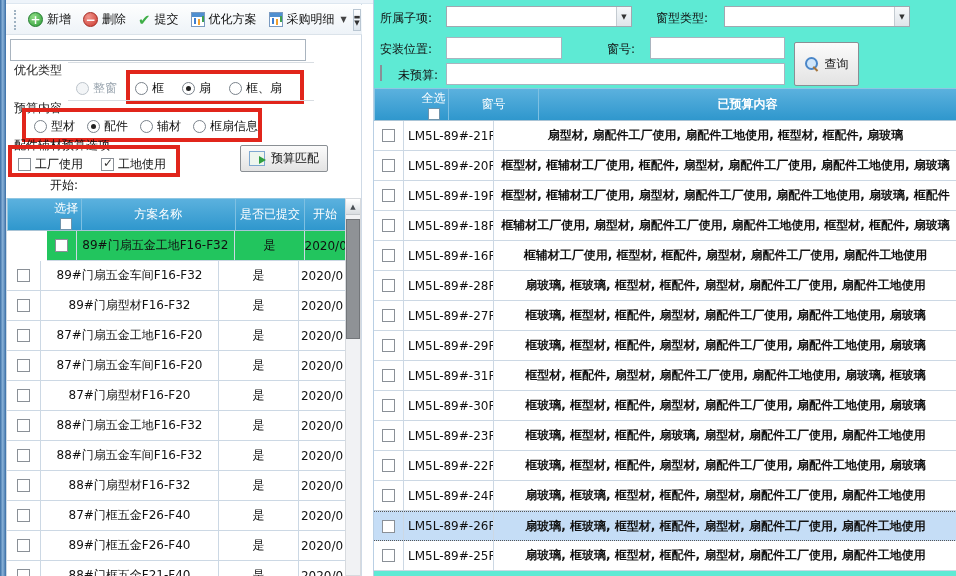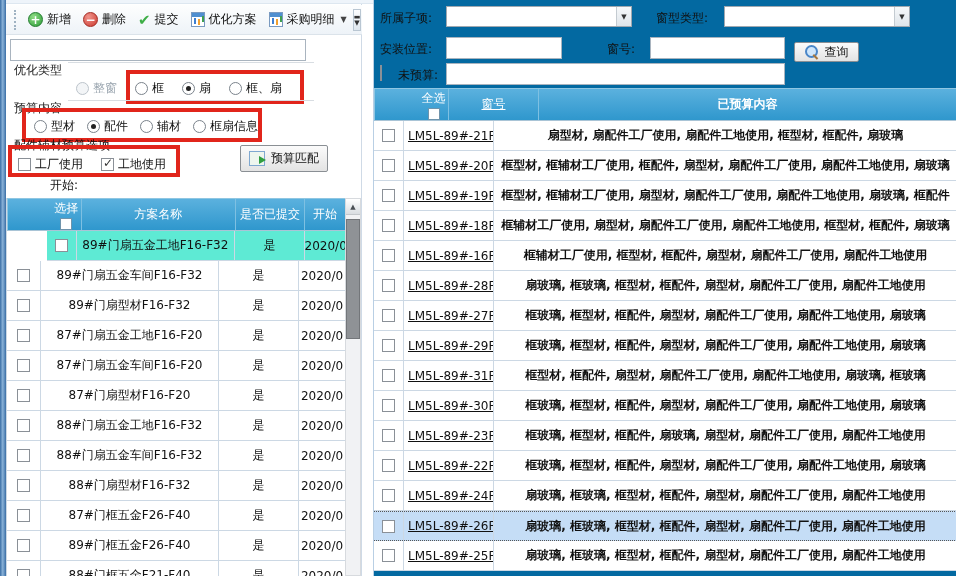--- a/index.html
+++ b/index.html
@@ -53,43 +53,43 @@
   .combo { height:21px; border:1px solid #a0a8b0; background:#fff; display:flex; align-items:center; }
   .combo .val { flex:1; padding:0 4px; white-space:nowrap; overflow:hidden; }
   .combo .btn { width:15px; height:100%; border-left:1px solid #c4cbd1; background:linear-gradient(#f6f8fa,#dfe5ea); font-size:7px; color:#333; display:flex; align-items:center; justify-content:center; }
 
   
   .thead { display:flex; background:linear-gradient(#5bb1de,#2f97cd); color:#fff; height:33px; border:1px solid #8fc6e2; border-bottom:1px solid #a9c4d6;padding-left:44px; }
   .th { display:flex; flex-direction:column; align-items:center; justify-content:center; border-right:1px solid #7ec0e2; overflow:hidden; white-space:nowrap; }
   .cb-h { width:12px; height:12px; background:#fff; border:1px solid #6e94ac; margin-top:1px; }
   .lrow, .rrow { display:flex; height:30px; border-bottom:1px solid #ccd8e4; background:#fff; align-items:stretch; }
   .cell { display:flex; align-items:center; justify-content:center; border-right:1px solid #ccd8e4; overflow:hidden; white-space:nowrap; }
-  .lrow.selected { background:#5eead4;margin-left:40px; }
+  .lrow.selected { background:#22c55e;margin-left:40px; }
   .rrow.focused { background:#c5ddf6; border-top:1px dotted #555; border-bottom:1px dotted #555; }
 
   
   .lc0 { width:34px; } .lc1 { width:178px; } .lc2 { width:80px;font-family:Liberation Serif, serif; } .lc3 { width:46px; border-right:none; }
   .ltable { left:0; top:194px; width:340px; height:378px; overflow:hidden; border-left:1px solid #ccd8e4; }
 
   
   .vscroll { left:339px; top:194px; width:16px; height:378px; background:#f1f2f4; border:1px solid #d7dade; }
   .vs-up { width:14px; height:16px; background:linear-gradient(#ffffff,#d9dde1); border-bottom:1px solid #c3c7cb; font-size:7px; color:#4a4f54; display:flex; align-items:center; justify-content:center; }
   .vs-thumb { position:absolute; left:0; top:20px; width:14px; height:120px; background:#8f9296; border:1px solid #73767a; }
 
   
-  .right-panel { left:373px; top:0; width:583px; height:576px; background:#0369a1; border-left:1px solid #b9cfe4; }
+  .right-panel { left:373px; top:0; width:583px; height:576px; background:#5eead4; border-left:1px solid #b9cfe4; }
   .flabel { position:absolute; white-space:nowrap; }
   .tbox { position:absolute; height:22px; border:1px solid #a9b4bf; background:#fff; padding:2px 4px; font-size:12px; font-family:inherit; }
   .rtable-head { left:0; top:88px; width:583px; }
-  .rc0 { width:30px; } .rc1 { width:90px;text-decoration:underline; } .rc2 { flex:1; border-right:none;font-weight:bold; }
+  .rc0 { width:30px; } .rc1 { width:90px; } .rc2 { flex:1; border-right:none;font-weight:bold; }
   .rrows { left:0; top:121px; width:583px; height:455px; overflow:hidden; }
   .rrow .rc1 { justify-content:flex-start; padding-left:4px; }
   .rrow .rc2 { font-size:12px; }
 
-  .query-btn { left:420px; top:42px; width:65px; height:20px; }
+  .query-btn { left:420px; top:42px; width:65px; height:44px; }
   .mag { width:14px; height:14px; position:relative; }
   .mag::before { content:""; position:absolute; left:0; top:0; width:9px; height:9px; border:2px solid #4a86c8; border-radius:50%; background:#cfe6fb; }
   .mag::after { content:""; position:absolute; left:9px; top:9px; width:6px; height:2px; background:#a5763d; transform:rotate(45deg); transform-origin:0 0; }
 </style>
 </head>
 <body>
 
 <div id="app">
   <div class="abs win-strip"></div>
   <div class="abs top-strip"></div>

